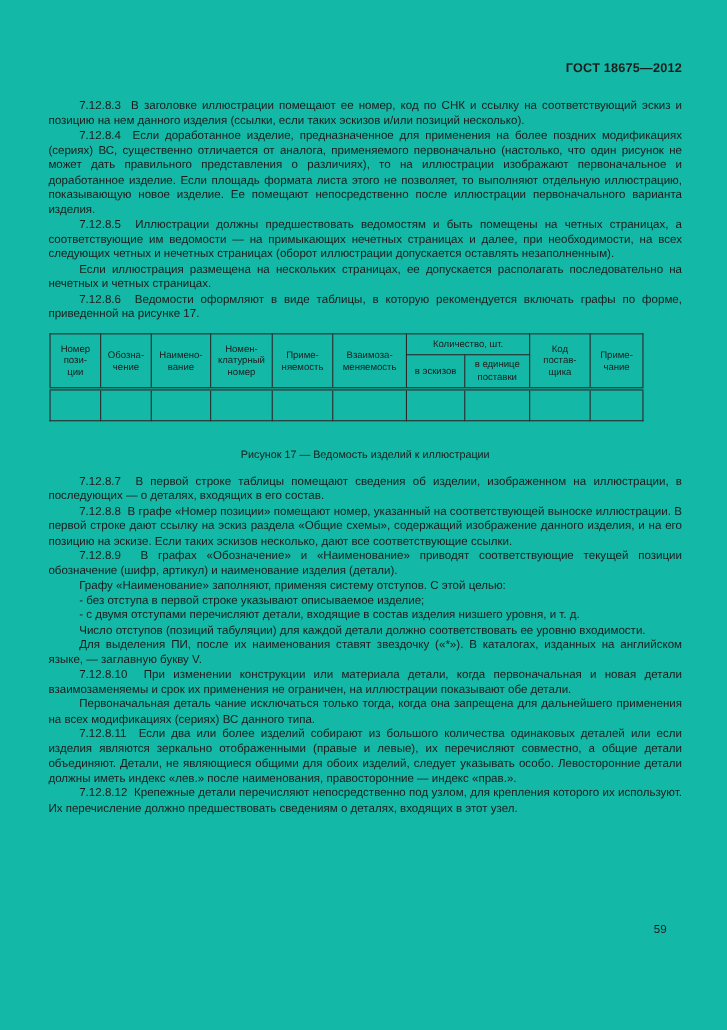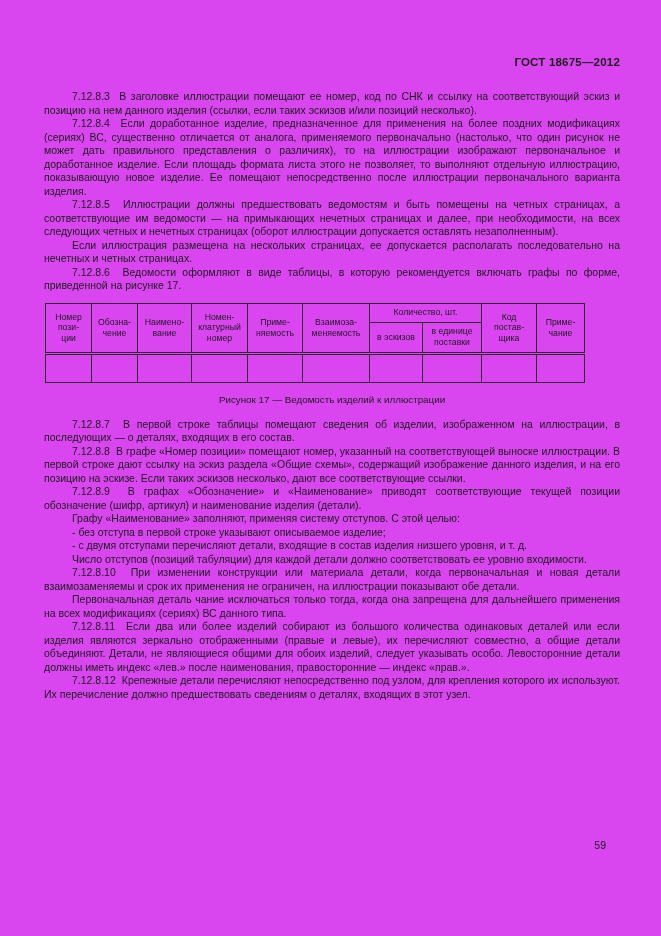--- a/index.html
+++ b/index.html
@@ -1,20 +1,20 @@
 <!DOCTYPE html>
 <html lang="ru"><head>
 <meta charset="utf-8">
 <title>ГОСТ 18675—2012 — стр. 59</title>
 <style>
   html, body { margin: 0; padding: 0; background: #ffffff; }
   .page {
     position: relative;
     width: 661px; height: 936px;
-    background: #d946ef;
+    background: #14b8a6;
     color: #1c1c1c;
     font-family: "Liberation Sans", sans-serif;
     overflow: hidden;
   }
   .content {
     position: absolute;
     left: 44px; top: 0;
     width: 576px;
   }
   .running-head {
@@ -51,21 +51,21 @@
     white-space: pre-line;
     overflow: hidden;
   }
   table.vedomost thead tr.group-row { height: 19px; }
   table.vedomost thead tr.sub-row { height: 31px; }
   table.vedomost tbody td {
     border-top: 3px double #2b2b2b;
     height: 25px;
   }
   .figure-caption {
-    margin-top: 11px;
+    margin-top: 25px;
     text-align: center;
     font-size: 9.8px;
     line-height: 12px;
   }
   .page-number {
     position: absolute;
     top: 839px;
     right: 55px;
     font-size: 10.5px;
   }
@@ -147,20 +147,21 @@
     <div class="figure-caption">Рисунок 17 — Ведомость изделий к иллюстрации</div>
 
     <div class="body-block-2">
       <p class="para">7.12.8.7&nbsp; В первой строке таблицы помещают сведения об изделии, изображенном на иллюстрации, в последующих — о деталях, входящих в его состав.</p>
       <p class="para">7.12.8.8&nbsp; В графе «Номер позиции» помещают номер, указанный на соответствующей выноске иллюстрации. В первой строке дают ссылку на эскиз раздела «Общие схемы», содержащий изображение данного изделия, и на его позицию на эскизе. Если таких эскизов несколько, дают все соответствующие ссылки.</p>
       <p class="para">7.12.8.9&nbsp; В графах «Обозначение» и «Наименование» приводят соответствующие текущей позиции обозначение (шифр, артикул) и наименование изделия (детали).</p>
       <p class="para">Графу «Наименование» заполняют, применяя систему отступов. С этой целью:</p>
       <p class="para">- без отступа в первой строке указывают описываемое изделие;</p>
       <p class="para">- с двумя отступами перечисляют детали, входящие в состав изделия низшего уровня, и т. д.</p>
       <p class="para">Число отступов (позиций табуляции) для каждой детали должно соответствовать ее уровню входимости.</p>
+      <p class="para">Для выделения ПИ, после их наименования ставят звездочку («*»). В каталогах, изданных на английском языке, — заглавную букву V.</p>
       <p class="para">7.12.8.10&nbsp; При изменении конструкции или материала детали, когда первоначальная и новая детали взаимозаменяемы и срок их применения не ограничен, на иллюстрации показывают обе детали.</p>
       <p class="para">Первоначальная деталь чание исключаться только тогда, когда она запрещена для дальнейшего применения на всех модификациях (сериях) ВС данного типа.</p>
       <p class="para">7.12.8.11&nbsp; Если два или более изделий собирают из большого количества одинаковых деталей или если изделия являются зеркально отображенными (правые и левые), их перечисляют совместно, а общие детали объединяют. Детали, не являющиеся общими для обоих изделий, следует указывать особо. Левосторонние детали должны иметь индекс «лев.» после наименования, правосторонние — индекс «прав.».</p>
       <p class="para">7.12.8.12&nbsp; Крепежные детали перечисляют непосредственно под узлом, для крепления которого их используют. Их перечисление должно предшествовать сведениям о деталях, входящих в этот узел.</p>
     </div>
 
   </div>
 
   <div class="page-number">59</div>
 </div>

